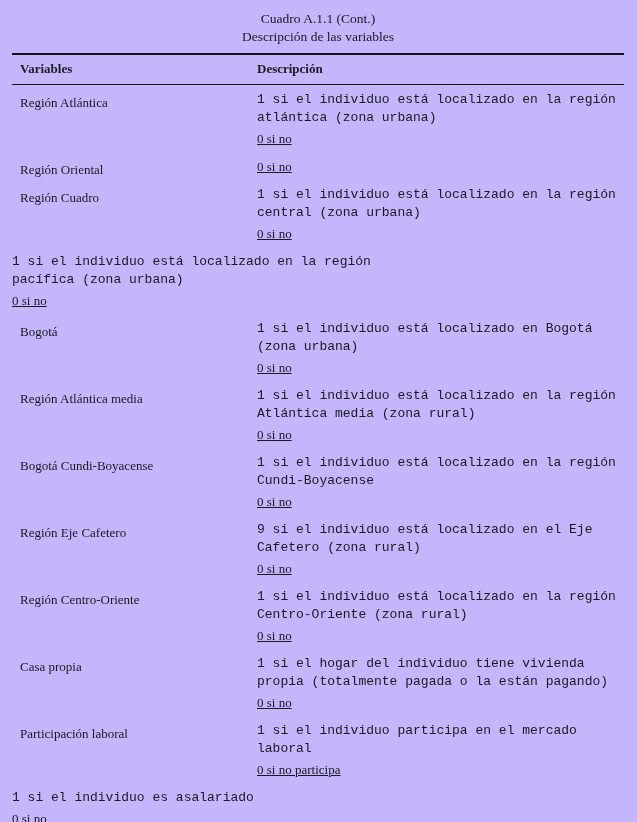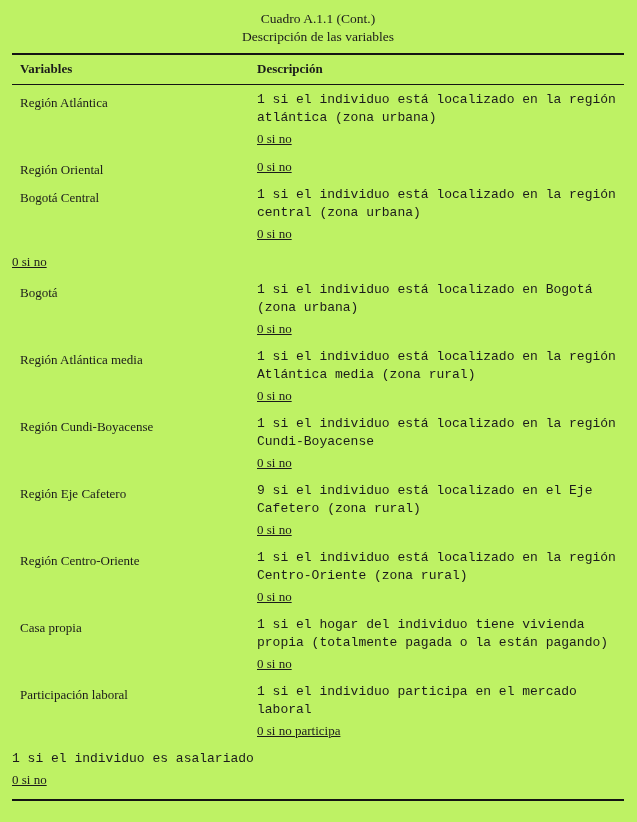--- a/index.html
+++ b/index.html
@@ -8,21 +8,21 @@
     background: #ffffff;
     color: #1b1b1b;
     font-family: "Liberation Serif", "DejaVu Serif", serif;
   }
   .page {
     position: relative;
     width: 637px;
     height: 822px;
     box-sizing: border-box;
     padding: 10px 13px 0 12px;
-    background: #bef264;
+    background: #c4b5fd;
     overflow: hidden;
   }
   .title-block {
     text-align: center;
     font-size: 13.5px;
     line-height: 18px;
   }
   .vtable {
     margin-top: 7px;
     border-top: 2px solid #141414;
@@ -96,29 +96,30 @@
   </div>
 
   <div class="trow">
     <div class="cell-var">Región Oriental</div>
     <div class="cell-desc">
       <p class="no">0 si no</p>
     </div>
   </div>
 
   <div class="trow">
-    <div class="cell-var">Bogotá Central</div>
+    <div class="cell-var">Región Cuadro</div>
     <div class="cell-desc">
       <p class="desc">1 si el individuo está localizado en la región central (zona urbana)</p>
       <p class="no">0 si no</p>
     </div>
   </div>
 
   <div class="trow">
     <div class="cell-desc">
+      <p class="desc">1 si el individuo está localizado en la región pacífica (zona urbana)</p>
       <p class="no">0 si no</p>
     </div>
   </div>
 
   <div class="trow">
     <div class="cell-var">Bogotá</div>
     <div class="cell-desc">
       <p class="desc">1 si el individuo está localizado en Bogotá (zona urbana)</p>
       <p class="no">0 si no</p>
     </div>
@@ -126,21 +127,21 @@
 
   <div class="trow">
     <div class="cell-var">Región Atlántica media</div>
     <div class="cell-desc">
       <p class="desc">1 si el individuo está localizado en la región Atlántica media (zona rural)</p>
       <p class="no">0 si no</p>
     </div>
   </div>
 
   <div class="trow">
-    <div class="cell-var">Región Cundi-Boyacense</div>
+    <div class="cell-var">Bogotá Cundi-Boyacense</div>
     <div class="cell-desc">
       <p class="desc">1 si el individuo está localizado en la región Cundi-Boyacense</p>
       <p class="no">0 si no</p>
     </div>
   </div>
 
   <div class="trow">
     <div class="cell-var">Región Eje Cafetero</div>
     <div class="cell-desc">
       <p class="desc">9 si el individuo está localizado en el Eje Cafetero (zona rural)</p>

